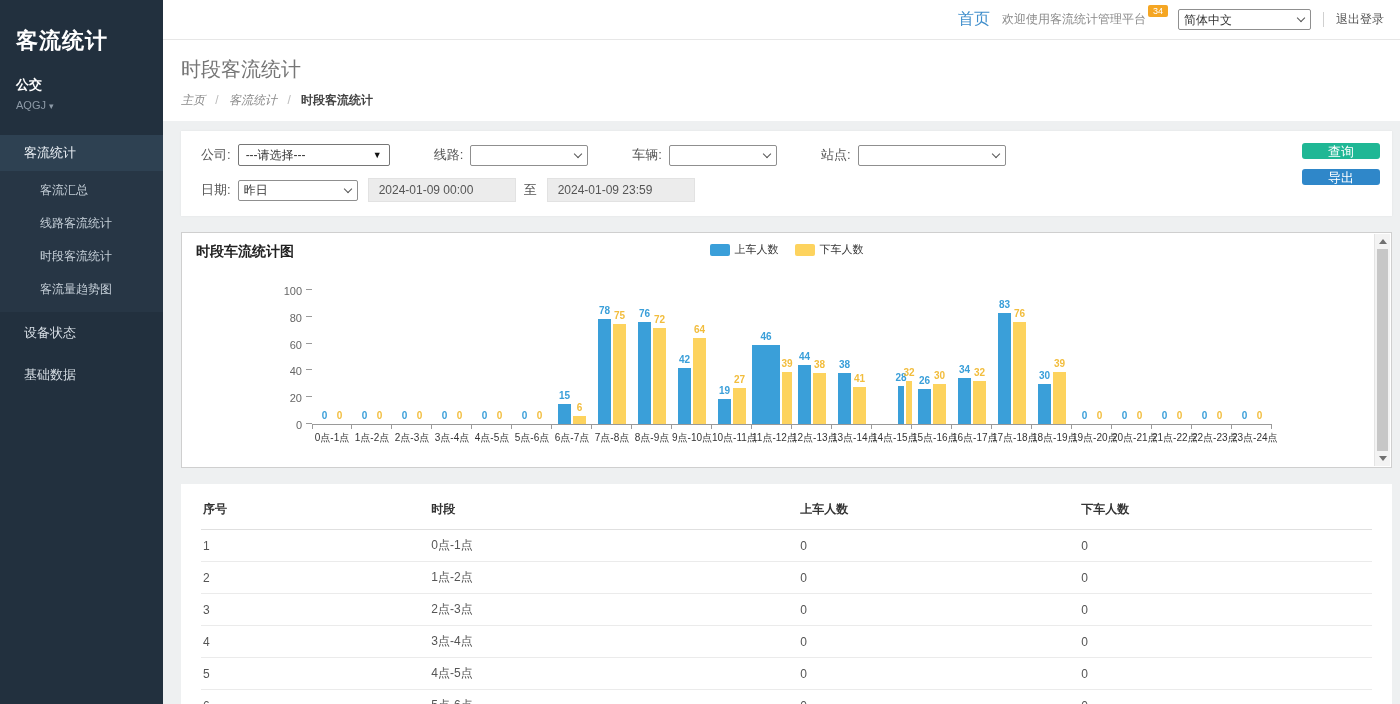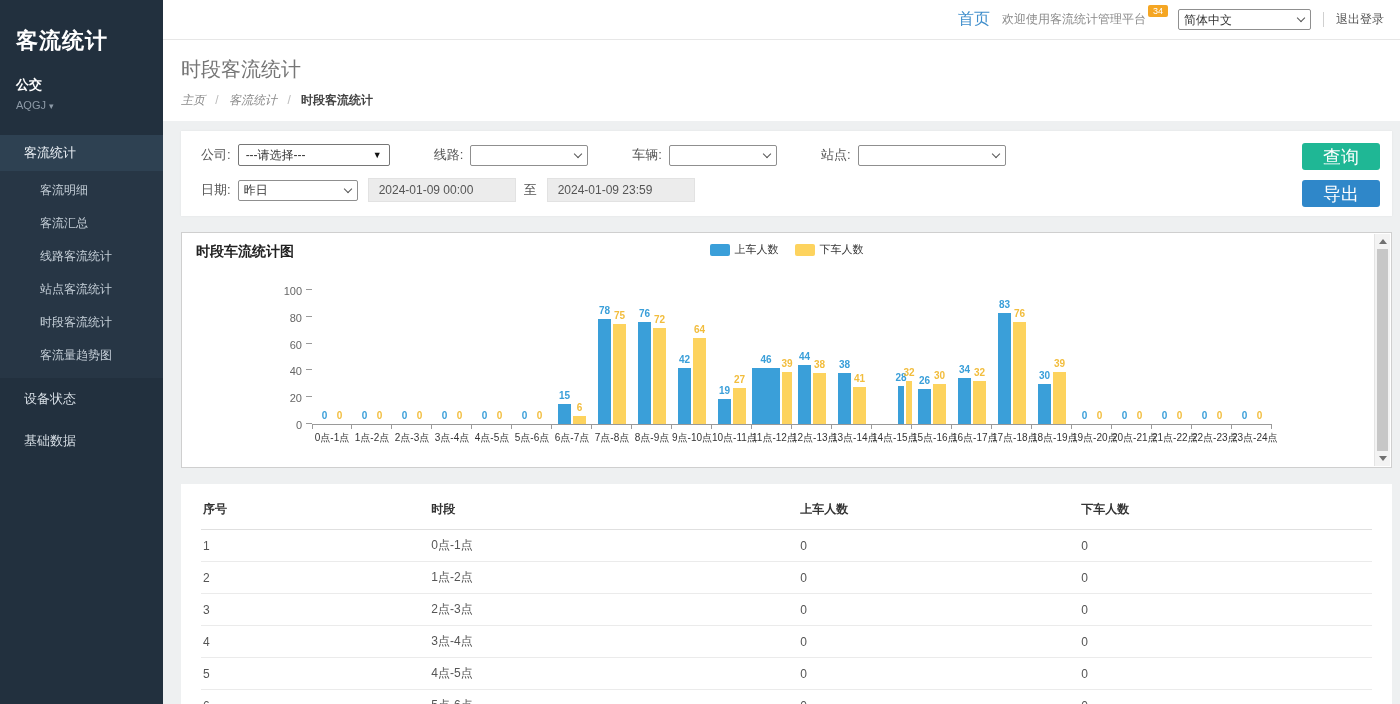--- a/index.html
+++ b/index.html
@@ -61,21 +61,21 @@
   .fake-select { width:152px; height:22px; border:1px solid #767676; border-radius:2px;
                  display:flex; align-items:center; justify-content:space-between;
                  padding:0 7px; font-size:12px; color:#333; cursor:pointer; background:#fff; }
   .fake-select .arrow { font-size:9px; color:#111; }
   .f-item select { font-family:"Liberation Sans","DejaVu Sans",sans-serif; }
   .w118 select { width:118px; } .w108 select { width:108px; } .w148 select { width:148px; } .w120 select { width:120px; }
   .date-input { width:148px; height:24px; background:#ececec; border:1px solid #e2e2e2;
                 font-size:12px; color:#555; padding-left:10px; margin-left:10px; }
   .to-label { font-size:13px; color:#555; margin-left:8px; }
   .btn-col { position:absolute; right:12px; top:12px; display:flex; flex-direction:column; gap:10px; }
-  .btn { width:78px; height:27px; border:none; border-radius:3px; color:#fff; font-size:18px;
+  .btn { width:78px; height:16px; border:none; border-radius:3px; color:#fff; font-size:13px;
          cursor:pointer; font-family:"Liberation Sans","DejaVu Sans",sans-serif; }
   .btn-query { background:#1fb795; }
   .btn-export { background:#2f87c9; }
 
   
   .chart-card { margin-top:16px; border:1px solid #cfcfcf; height:236px; position:relative;
                 padding:10px 30px 0 14px; overflow:hidden; }
   .chart-title { font-size:14px; font-weight:700; color:#222; }
   .legend { position:absolute; left:50%; transform:translateX(-50%); top:9px; display:flex; gap:16px; }
   .legend-item { display:flex; align-items:center; gap:5px; cursor:pointer; }
@@ -117,24 +117,22 @@
   <div class="brand">
     <h1>客流统计</h1>
     <div class="org">公交</div>
     <div class="org-code">
       <span>AQGJ</span> <span class="caret">▾</span>
     </div>
   </div>
   <nav class="menu">
     <div class="menu-section">客流统计</div>
     <div class="submenu" id="submenu">
-        <div class="sub-item">客流明细</div>
         <div class="sub-item">客流汇总</div>
         <div class="sub-item">线路客流统计</div>
-        <div class="sub-item">站点客流统计</div>
         <div class="sub-item">时段客流统计</div>
         <div class="sub-item">客流量趋势图</div>
       </div>
     <div class="top-item">设备状态</div>
     <div class="top-item">基础数据</div>
   </nav>
 </aside>
 
 <header class="topbar">
   <span class="home-link">首页</span>
@@ -311,21 +309,21 @@
           </div>
           <div class="bar-group">
             <div class="bar" style="height: 25.46px; background: rgb(58, 159, 217);">
               <span class="lbl" style="color: rgb(58, 159, 217);">19</span>
             </div>
             <div class="bar" style="height: 36.18px; background: rgb(253, 211, 94);">
               <span class="lbl" style="color: rgb(242, 189, 61);">27</span>
             </div>
           </div>
           <div class="bar-group">
-            <div class="bar" style="height: 56px; background: rgb(58, 159, 217); padding-left: 28px;">
+            <div class="bar" style="height: 79px; background: rgb(58, 159, 217); padding-left: 28px;">
               <span class="lbl" style="color: rgb(58, 159, 217);">46</span>
             </div>
             <div class="bar" style="height: 52.26px; background: rgb(253, 211, 94);">
               <span class="lbl" style="color: rgb(242, 189, 61);">39</span>
             </div>
           </div>
           <div class="bar-group">
             <div class="bar" style="height: 58.96px; background: rgb(58, 159, 217);">
               <span class="lbl" style="color: rgb(58, 159, 217);">44</span>
             </div>

